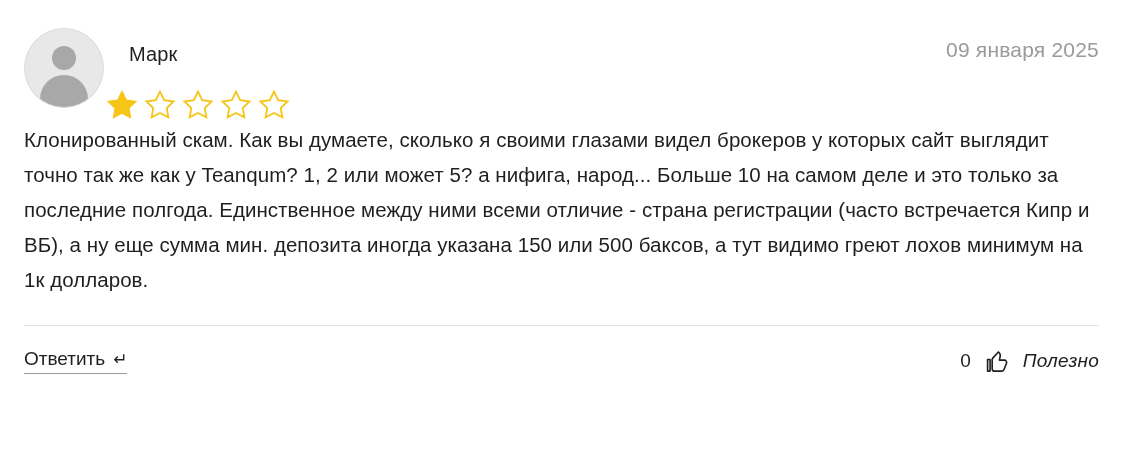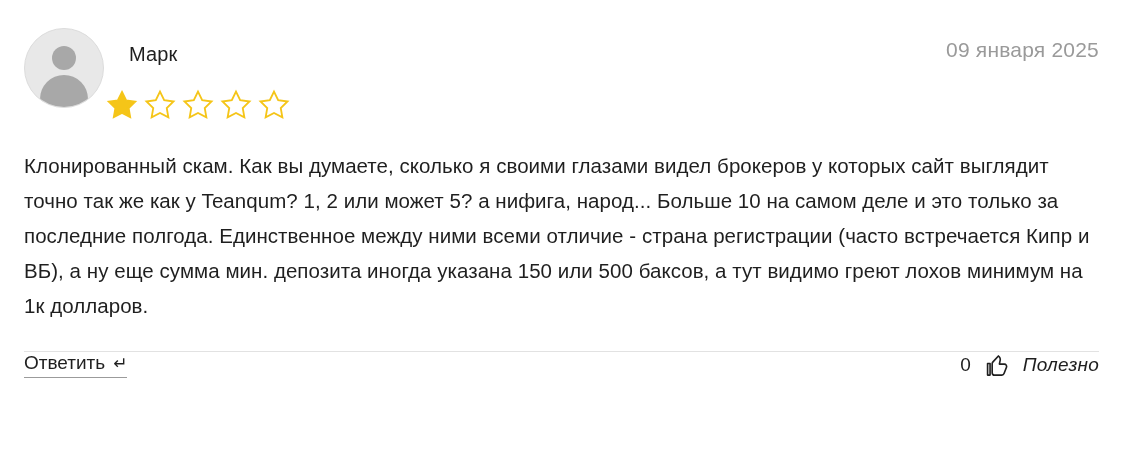--- a/index.html
+++ b/index.html
@@ -87,35 +87,35 @@
   .date {
     position: absolute;
     right: 0;
     top: 10px;
     font-size: 21px;
     color: #9a9a9a;
     letter-spacing: 0.2px;
   }
 
   .review-body {
-    margin-top: 26px;
     font-size: 20.5px;
     line-height: 35px;
     color: #1f1f1f;
     letter-spacing: 0.05px;
     max-width: 1078px;
   }
 
   .divider {
     margin-top: 28px;
     border-top: 1px solid #e2e2e2;
     width: 1075px;
   }
 
   .review-foot {
+    margin-top: 22px;
     display: flex;
     align-items: center;
     justify-content: space-between;
     width: 1075px;
   }
 
   .reply {
     display: inline-flex;
     align-items: baseline;
     gap: 8px;

